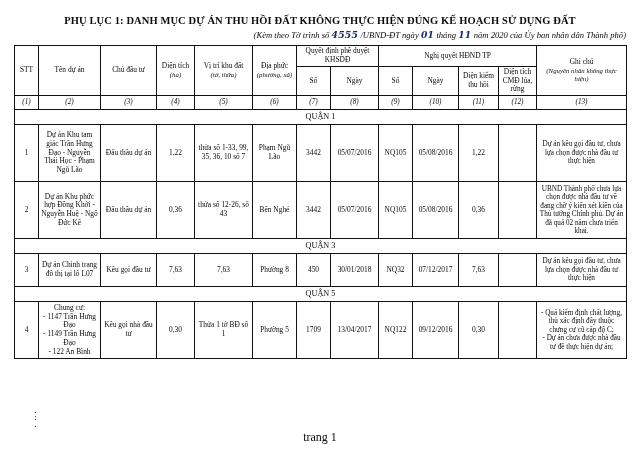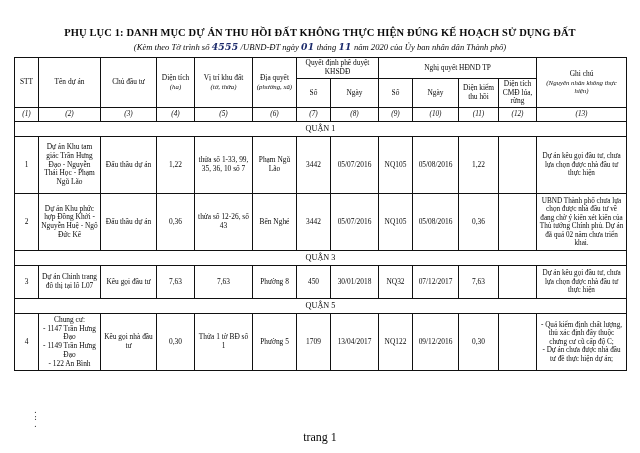--- a/index.html
+++ b/index.html
@@ -13,32 +13,32 @@
     font-family: "Liberation Serif", serif;
     color: #0a0a0a;
     position: relative;
     overflow: hidden;
   }
   .page {
     width: 640px;
     height: 453px;
     position: relative;
     box-sizing: border-box;
-    padding: 22px 14px 0 14px;
+    padding: 10px 14px 0 14px;
   }
   .doc-title {
     text-align: center;
     font-weight: bold;
     font-size: 10.5px;
     line-height: 1.25;
     letter-spacing: 0.1px;
     margin: 4px 0 2px 0;
   }
   .doc-subtitle {
-    text-align: center;
+    text-align: right;
     font-size: 8.6px;
     font-style: italic;
     line-height: 1.2;
     margin-bottom: 5px;
   }
   .doc-subtitle .handwrite {
     font-family: "DejaVu Serif", serif;
     font-style: italic;
     font-weight: bold;
     font-size: 9.2px;
@@ -159,21 +159,21 @@
         <th class="hdr" rowspan="3">Chủ đầu tư</th>
         <th class="hdr" rowspan="3">
           <span>Diện tích</span>
           <span class="sub">(ha)</span>
         </th>
         <th class="hdr" rowspan="3">
           <span>Vị trí khu đất</span>
           <span class="sub">(tờ, thửa)</span>
         </th>
         <th class="hdr" rowspan="3">
-          <span>Địa quyết</span>
+          <span>Địa phức</span>
           <span class="sub">(phường, xã)</span>
         </th>
         <th class="hdr" colspan="2">Quyết định phê duyệt KHSDĐ</th>
         <th class="hdr" colspan="4">Nghị quyết HĐND TP</th>
         <th class="hdr" rowspan="3">
           <span>Ghi chú</span>
           <span class="sub">(Nguyên nhân không thực hiện)</span>
         </th>
       </tr>
       <tr>

